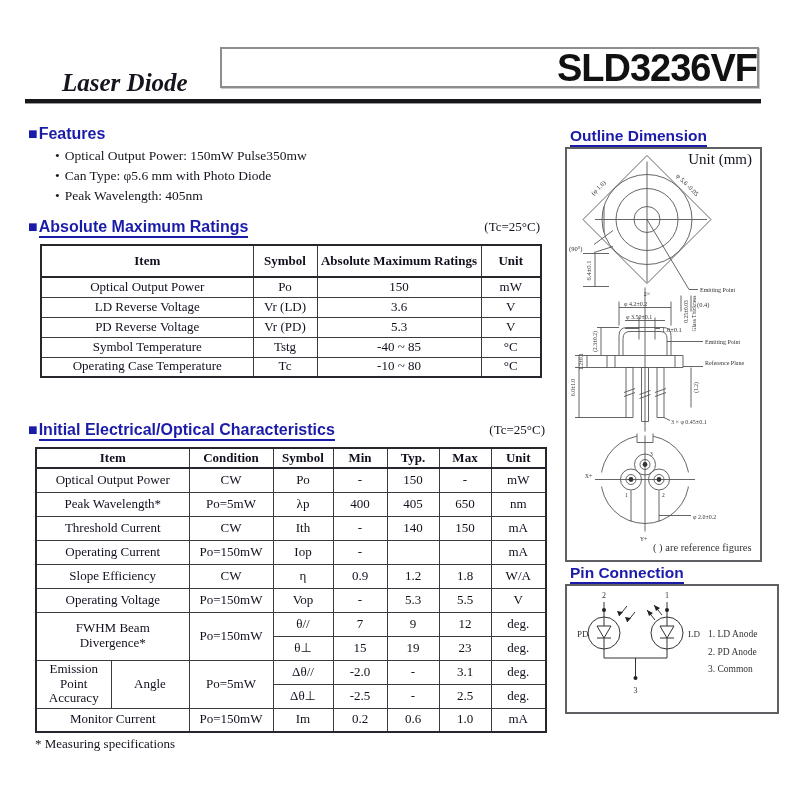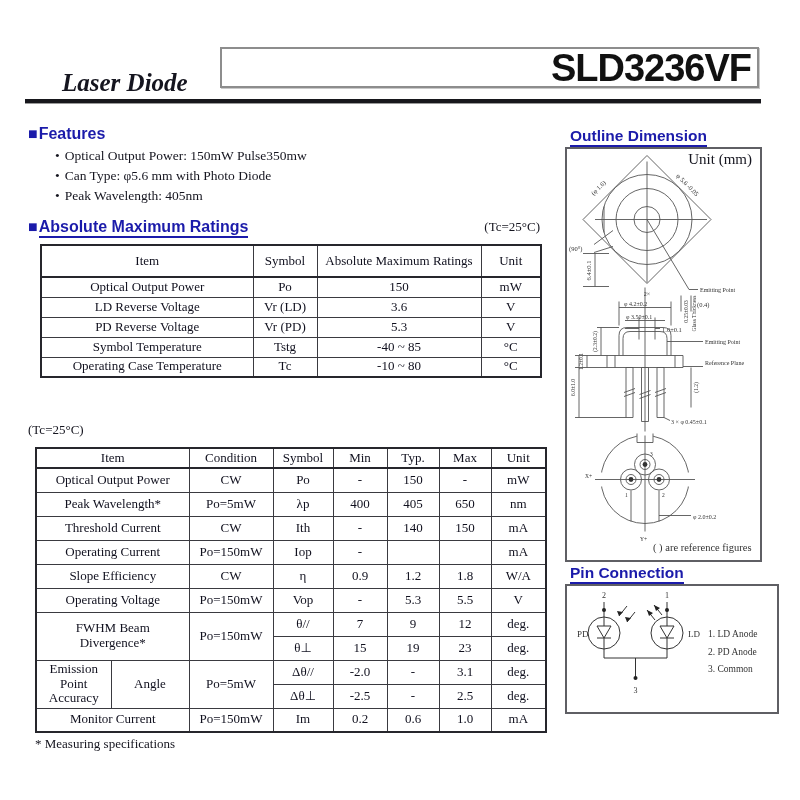--- a/index.html
+++ b/index.html
@@ -4,42 +4,42 @@
 <style>
   html,body{margin:0;padding:0;background:#fff}
   .page{position:relative;width:800px;height:800px;background:#fff;overflow:hidden;
         font-family:"Liberation Serif",serif;color:#151520}
   .abs{position:absolute}
 
   
   .title-box{border:2px solid #8d8d8d;box-shadow:1px 1px 0 #c9c9c9;background:#fff;
              display:flex;align-items:center;justify-content:flex-end}
   .part-no{font-family:"Liberation Sans",sans-serif;font-weight:bold;font-size:38px;
-           letter-spacing:-1px;color:#111;padding-right:6px;line-height:34px}
+           letter-spacing:-1px;color:#111;line-height:34px}
   .family{font-style:italic;font-weight:bold;font-size:25px;color:#15151f}
   .rule{background:#17171c;height:4px;border-bottom:1px solid #9a9a9a}
 
   
   .sec-h{display:flex;justify-content:space-between;align-items:flex-end;
          font-family:"Liberation Sans",sans-serif;font-weight:bold;color:#1b1baa;font-size:16px;line-height:17px}
   .sec-h .mark{margin-right:1px}
   .t-ul{border-bottom:2px solid #1b1baa;padding-bottom:1px}
   .tc{font-family:"Liberation Serif",serif;font-weight:normal;font-size:13px;color:#15151f}
 
   
   .feat li{list-style:none;font-size:13.5px;line-height:20px;color:#15151f}
   .feat{margin:0;padding:0}
   .feat .b{margin-right:5px}
 
   
   table.dt{position:absolute;border-collapse:collapse;table-layout:fixed;background:#fff;
            font-size:13px;color:#10101e;border:2px solid #26262c}
   .dt th,.dt td{border:1px solid #3a3a40;text-align:center;vertical-align:middle;
                 padding:0 2px;line-height:1.12;overflow:hidden}
-  .dt thead th{font-weight:normal;border-bottom:2px solid #26262c}
+  .dt thead th{font-weight:bold;border-bottom:2px solid #26262c}
   .dt .wrapcell{padding:0 26px}
 
   .footnote{font-size:13px;color:#15151f}
 
   
   .dia-box{border:2px solid #5f5f64;background:#fff}
   .unit-lbl{font-size:15px;color:#15151f}
   .od text,.pc text{font-family:"Liberation Serif",serif;fill:#333}
   .od line,.od path,.od circle,.od rect,.od polyline{vector-effect:non-scaling-stroke}
 </style>
@@ -111,20 +111,21 @@
       <tr style="height:20px">
         <td>Operating Case Temperature</td>
         <td>Tc</td>
         <td>-10 ~ 80</td>
         <td>°C</td>
       </tr>
     </tbody>
   </table>
 
   <div class="abs sec-h" style="left:28px;top:421px;width:517px">
+    <span><span class="mark">■</span><span class="t-ul">Initial Electrical/Optical Characteristics</span></span>
     <span class="tc">(Tc=25°C)</span>
   </div>
 
   <table class="dt" style="left:35px;top:447px;width:510px">
     <colgroup>
         <col style="width:75px">
         <col style="width:78px">
         <col style="width:84px">
         <col style="width:60px">
         <col style="width:54px">

